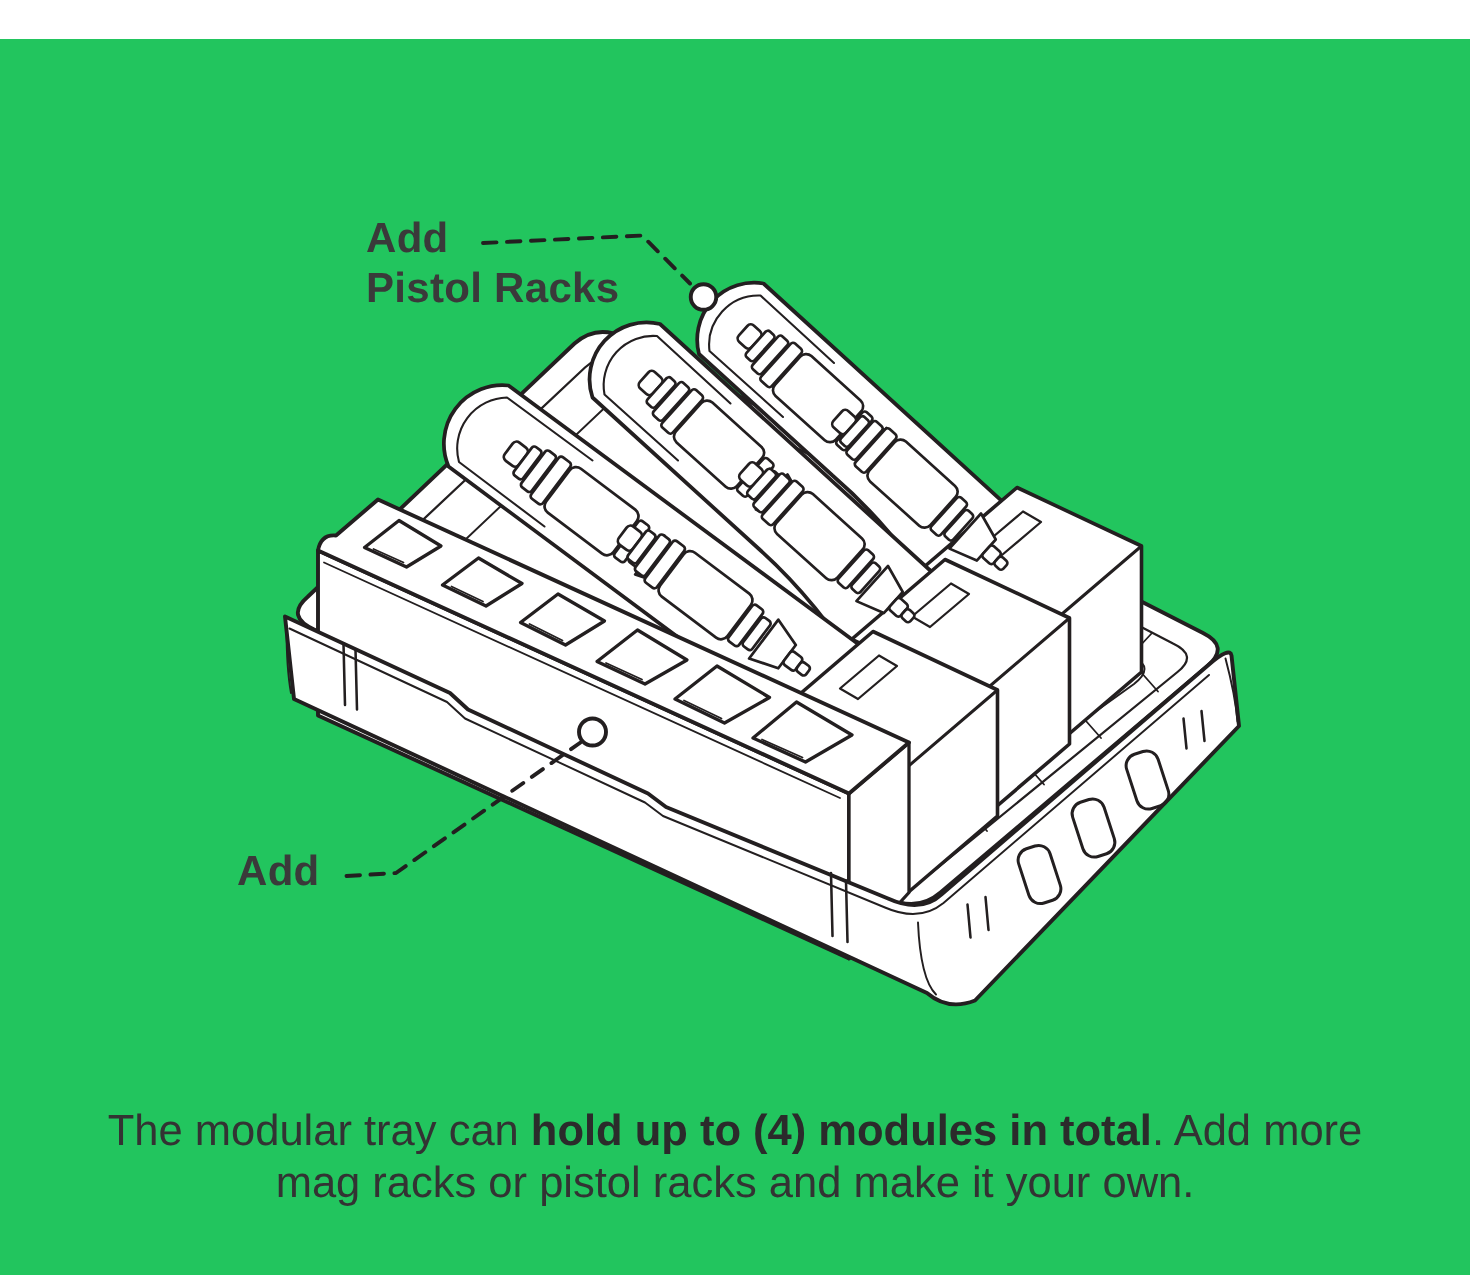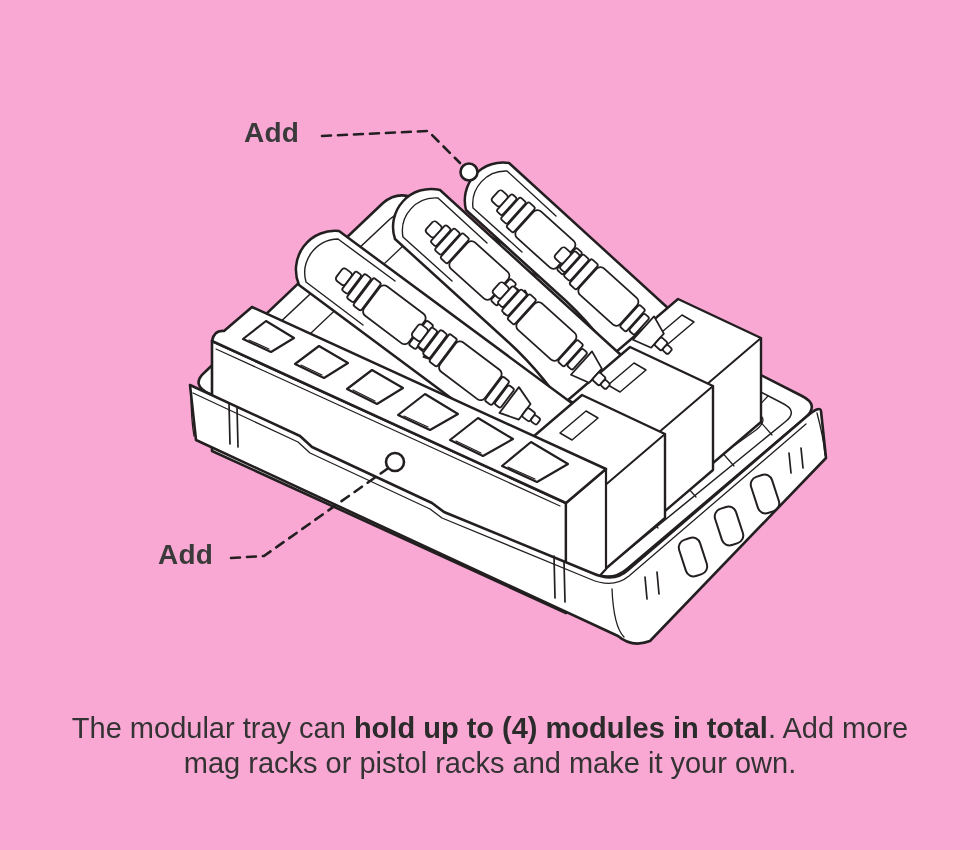--- a/index.html
+++ b/index.html
@@ -1,18 +1,18 @@
 <!DOCTYPE html>
 <html><head>
 <meta charset="utf-8">
 <style>
   html,body{margin:0;padding:0;background:#ffffff;}
   body{width:980px;height:850px;position:relative;overflow:hidden;
        font-family:"Liberation Sans", sans-serif;}
-  .stage{position:absolute;inset:0;background:#f9a8d4;}
+  .stage{position:absolute;inset:0;background:#22c55e;margin-top:26px;}
   svg.illustration{position:absolute;left:0;top:0;}
   .callout{position:absolute;font-weight:bold;font-size:28px;line-height:33px;
            color:#3a3a3a;letter-spacing:0.2px;white-space:nowrap;}
   #callout-pistol{left:244px;top:116px;}
   #callout-mag{left:158px;top:538px;}
   .caption{position:absolute;left:0;top:711px;width:980px;text-align:center;
            font-size:29px;line-height:35px;color:#333333;}
   .caption strong{color:#2b2b2b;}
 </style>
 </head>
@@ -137,20 +137,21 @@
         <path stroke-dasharray="9 7" d="M 322,136 L 428,131 L 460,163"></path>
         <circle fill="#ffffff" cx="469" cy="172" r="8.5"></circle>
         <path stroke-dasharray="9 7" d="M 231,558 L 264,556 L 387,469"></path>
         <circle fill="#ffffff" cx="395" cy="462" r="9"></circle>
       </g>
     </g>
   </svg>
 
   <div class="callout" id="callout-pistol">
     <div>Add</div>
+    <div>Pistol Racks</div>
   </div>
 
   <div class="callout" id="callout-mag">
     <div>Add</div>
   </div>
 
   <div class="caption">
     <div class="cap-line"><span>The modular tray can </span><strong>hold up to (4) modules in total</strong><span>. Add more</span></div>
     <div class="cap-line">mag racks or pistol racks and make it your own.</div>
   </div>

